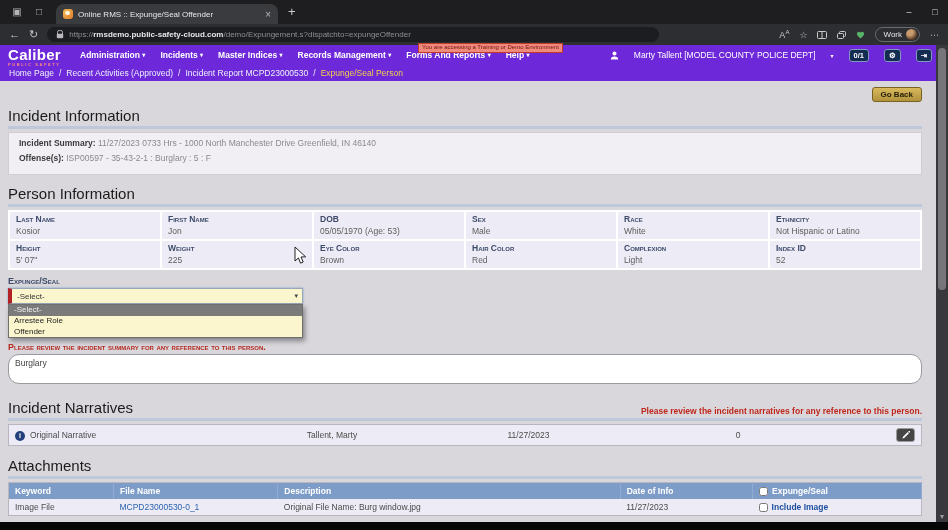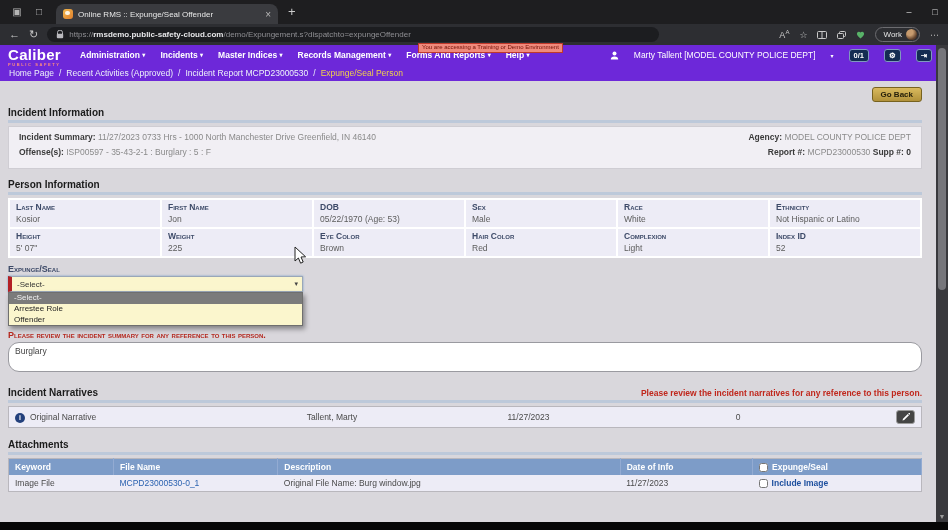--- a/index.html
+++ b/index.html
@@ -46,21 +46,21 @@
   .chip { background:#142c52; border:1px solid #8099bf; border-radius:3px; color:#fff; font-size:7.5px; font-weight:bold; padding:1px 4px; line-height:1.2; }
   .breadcrumbs { height:16px; display:flex; align-items:center; gap:5px; padding-left:9px; font-size:8.5px; color:#eef3fa; }
   .crumb-current { color:#f2d24b; }
   .banner { position:absolute; left:418px; top:-2px; background:#f08a7c; border:1px solid #c0392b; color:#731106; font-size:6px; line-height:1.3; padding:0 3px; z-index:6; white-space:nowrap; }
 
   
   .page { position:relative; height:449px; padding:2px 26px 0 8px; background:#d9d7dc; }
   .goback-row { display:flex; justify-content:flex-end; margin:4px 0 1px; }
   .btn-gold { background:linear-gradient(#d9ba5e,#b1913a); border:1px solid #77621f; border-radius:3px; font-size:8px; font-weight:bold; color:#26200a; padding:2px 8px; }
 
-  .sec-title { font-size:10px; font-weight:bold; color:#1b1b1b; }
+  .sec-title { font-size:15px; font-weight:normal; color:#1b1b1b; }
   .sec-rule { border-bottom:3px solid #bdc9da; padding:4px 0 2px; }
   .sec-head-row { display:flex; justify-content:space-between; align-items:flex-end; border-bottom:3px solid #bdc9da; padding:4px 0 2px; margin-top:7px; }
   .warn-plain { color:#c0271c; font-weight:bold; font-size:8.5px;padding-left:11px; }
 
   .info-panel { background:#f1eff4; border:1px solid #cfcdd3; margin-top:3px; padding:5px 10px 6px; display:flex; justify-content:space-between; font-size:8.5px; }
   .ip-line { margin-bottom:5px; white-space:nowrap; }
   .ip-right { text-align:right; }
   .lbl { font-weight:bold; color:#3a3a3a; }
   .val { color:#8a8a8a; }
   .val-strong { color:#333; font-weight:bold; }
@@ -204,41 +204,37 @@
     <div class="goback-row">
       <button class="btn-gold">Go Back</button>
     </div>
 
     <div class="sec-title sec-rule">Incident Information</div>
     <div class="info-panel">
       <div>
         <div class="ip-line"><span class="lbl">Incident Summary:</span> <span class="val">11/27/2023 0733 Hrs - 1000 North Manchester Drive Greenfield, IN 46140</span></div>
         <div class="ip-line"><span class="lbl">Offense(s):</span> <span class="val">ISP00597 - 35-43-2-1 : Burglary : 5 : F</span></div>
       </div>
-      <div class="ip-right">
-        <div class="ip-line"><span class="lbl">Agency:</span> <span class="val">MODEL COUNTY POLICE DEPT</span></div>
-        <div class="ip-line"><span class="lbl">Report #:</span> <span class="val">MCPD23000530</span> <span class="lbl">Supp #:</span> <span class="val-strong">0</span></div>
-      </div>
     </div>
 
     <div class="sec-title sec-rule" style="margin-top:6px;">Person Information</div>
     <table class="person-table">
       <tbody>
           <tr>
         <td>
               <div class="p-label">Last Name</div>
               <div class="p-value">Kosior</div>
             </td>
         <td>
               <div class="p-label">First Name</div>
               <div class="p-value">Jon</div>
             </td>
         <td>
               <div class="p-label">DOB</div>
-              <div class="p-value">05/22/1970 (Age: 53)</div>
+              <div class="p-value">05/05/1970 (Age: 53)</div>
             </td>
         <td>
               <div class="p-label">Sex</div>
               <div class="p-value">Male</div>
             </td>
         <td>
               <div class="p-label">Race</div>
               <div class="p-value">White</div>
             </td>
         <td>

